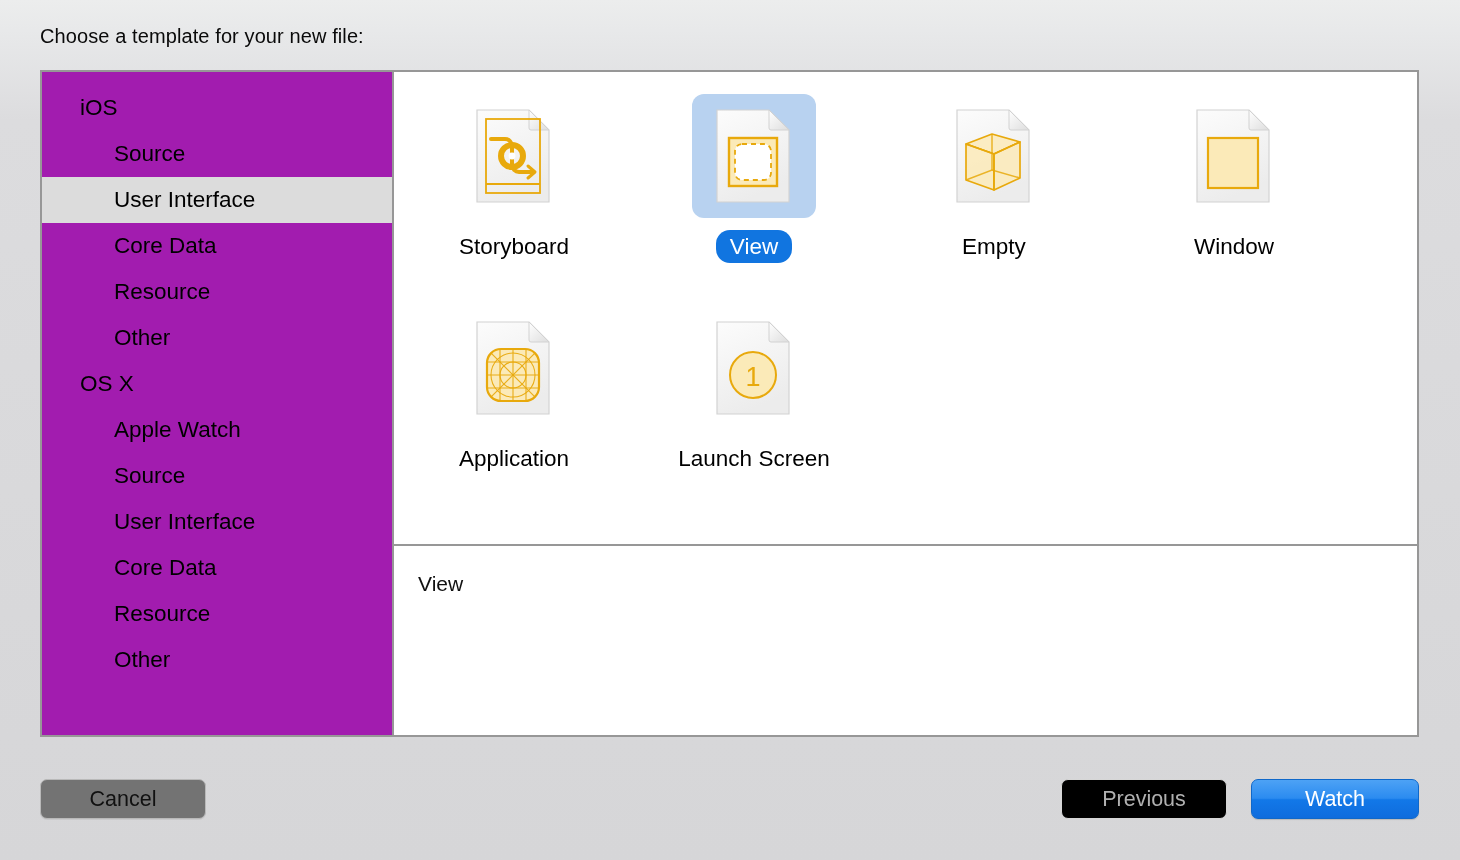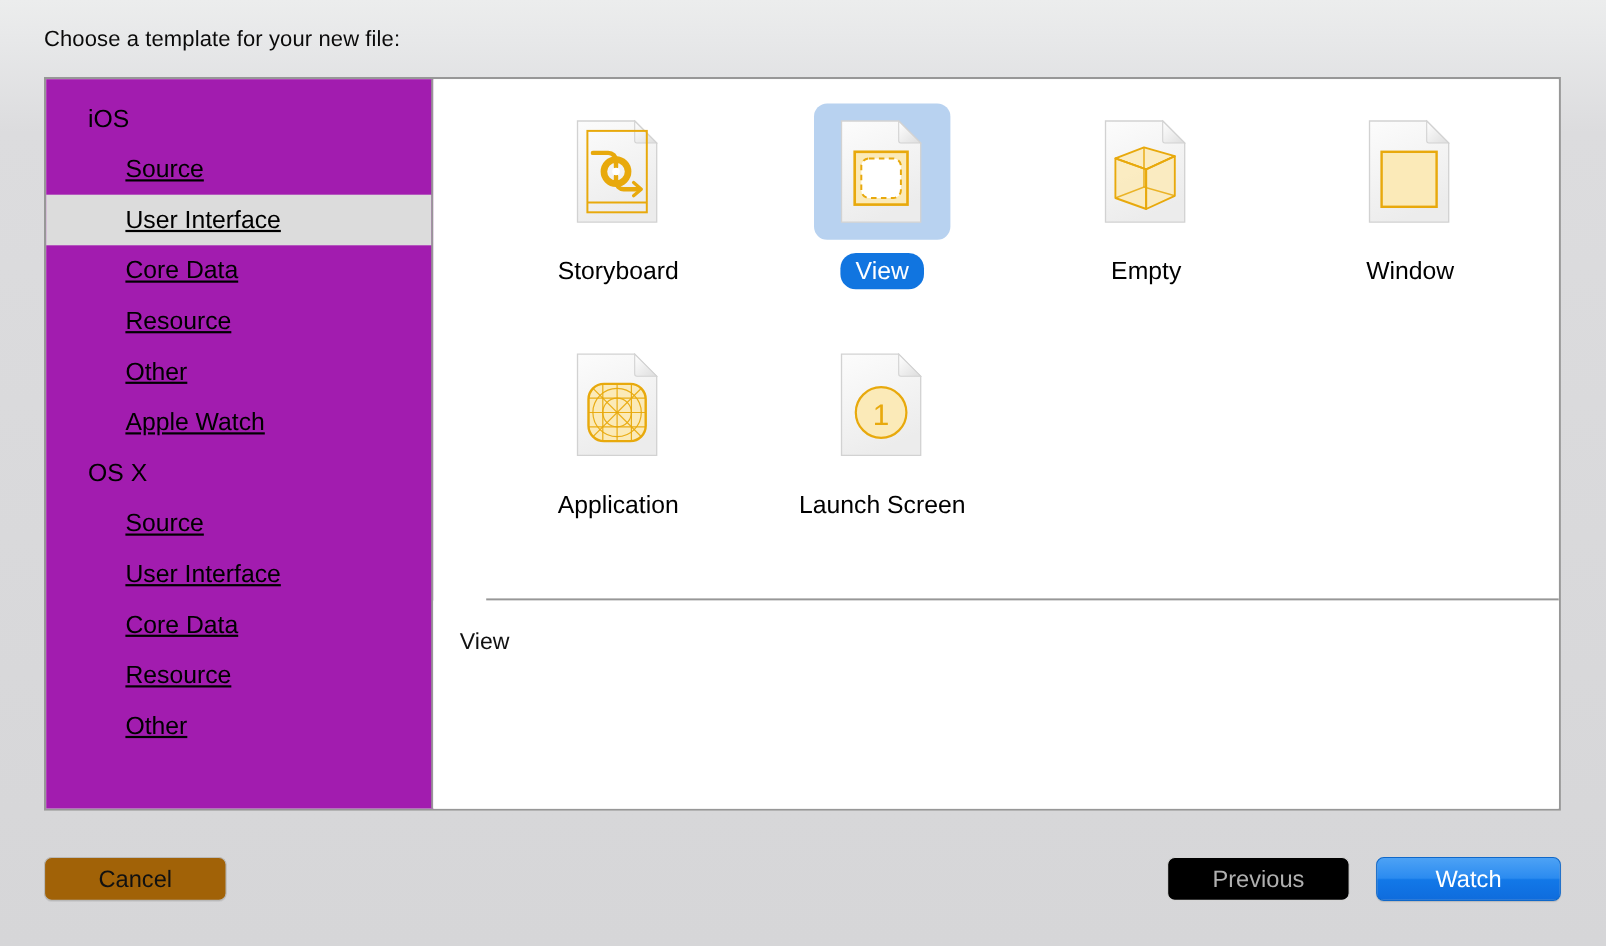--- a/index.html
+++ b/index.html
@@ -51,39 +51,38 @@
   .nav-row {
     height: 46px;
     display: flex;
     align-items: center;
     font-size: 22.5px;
     color: #000;
     white-space: nowrap;
   }
 
   .nav-row.group { padding-left: 38px; }
-  .nav-row.child { padding-left: 72px; text-decoration: underline; }
+  .nav-row.child { padding-left: 72px; }
   .nav-row.selected { background: #dcdcdc; }
 
   
   .right {
     flex: 1;
     display: flex;
     flex-direction: column;
     background: #fff;
     min-width: 0;
   }
 
   .grid-area {
     height: 474px;
     flex: 0 0 474px;
     border-bottom: 2px solid #979797;
     padding: 20px 0 0 0;
     overflow: hidden;
-    margin-left: 48px;
   }
 
   .tpl-row {
     display: flex;
     height: 212px;
   }
 
   .tpl {
     width: 240px;
     flex: 0 0 240px;
@@ -153,21 +152,21 @@
   .btn {
     position: absolute;
     height: 40px;
     border-radius: 7px;
     font-size: 21.5px;
     font-family: "Liberation Sans", sans-serif;
     display: flex;
     align-items: center;
     justify-content: center;
     border: 1px solid #b9b9b9;
-    background: #a16207;
+    background: #737373;
     color: #111;
     cursor: default;
     box-shadow: 0 1px 0 rgba(0,0,0,0.06);
   }
 
   .btn-cancel { left: 40px; top: 3px; width: 166px; }
 
   .btn-previous {
     left: 1061px;
     top: 3px;
@@ -208,26 +207,26 @@
     </div>
     <div class="nav-row child">
       <span>Core Data</span>
     </div>
     <div class="nav-row child">
       <span>Resource</span>
     </div>
     <div class="nav-row child">
       <span>Other</span>
     </div>
-    <div class="nav-row child">
-      <span>Apple Watch</span>
-    </div>
-
     <div class="nav-row group">
       <span>OS X</span>
+    </div>
+
+    <div class="nav-row child">
+      <span>Apple Watch</span>
     </div>
     <div class="nav-row child">
       <span>Source</span>
     </div>
     <div class="nav-row child">
       <span>User Interface</span>
     </div>
     <div class="nav-row child">
       <span>Core Data</span>
     </div>

